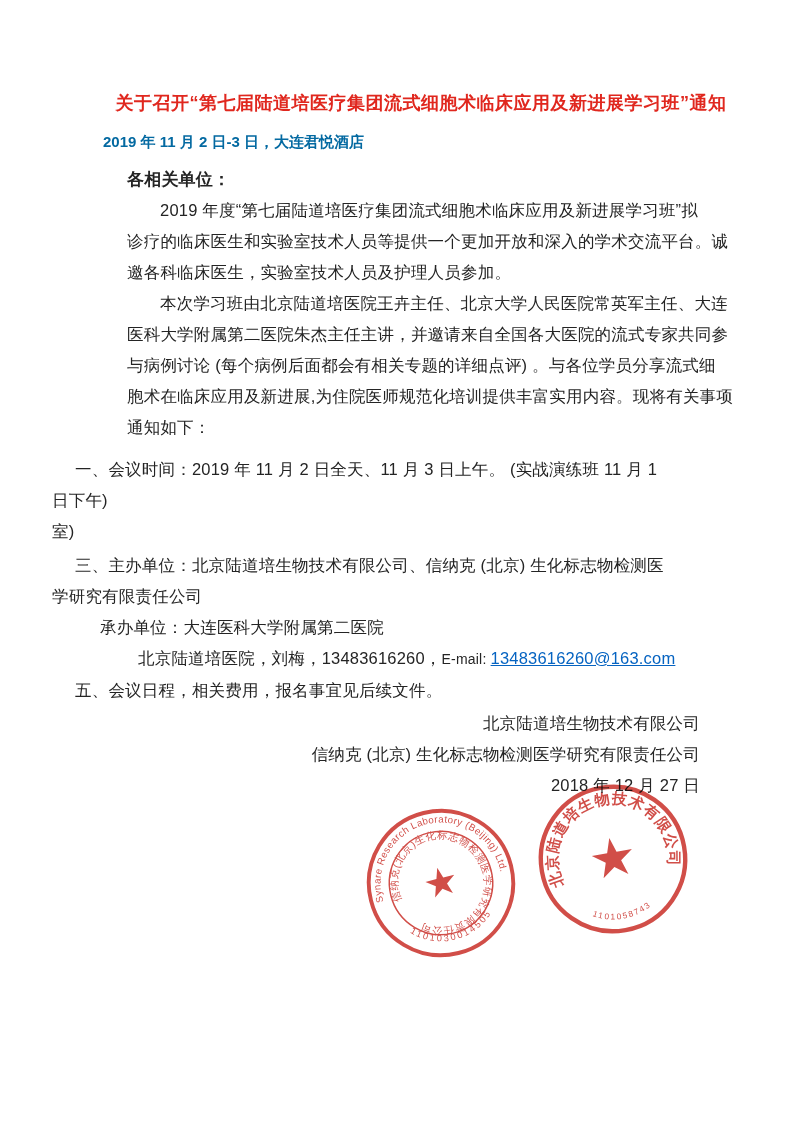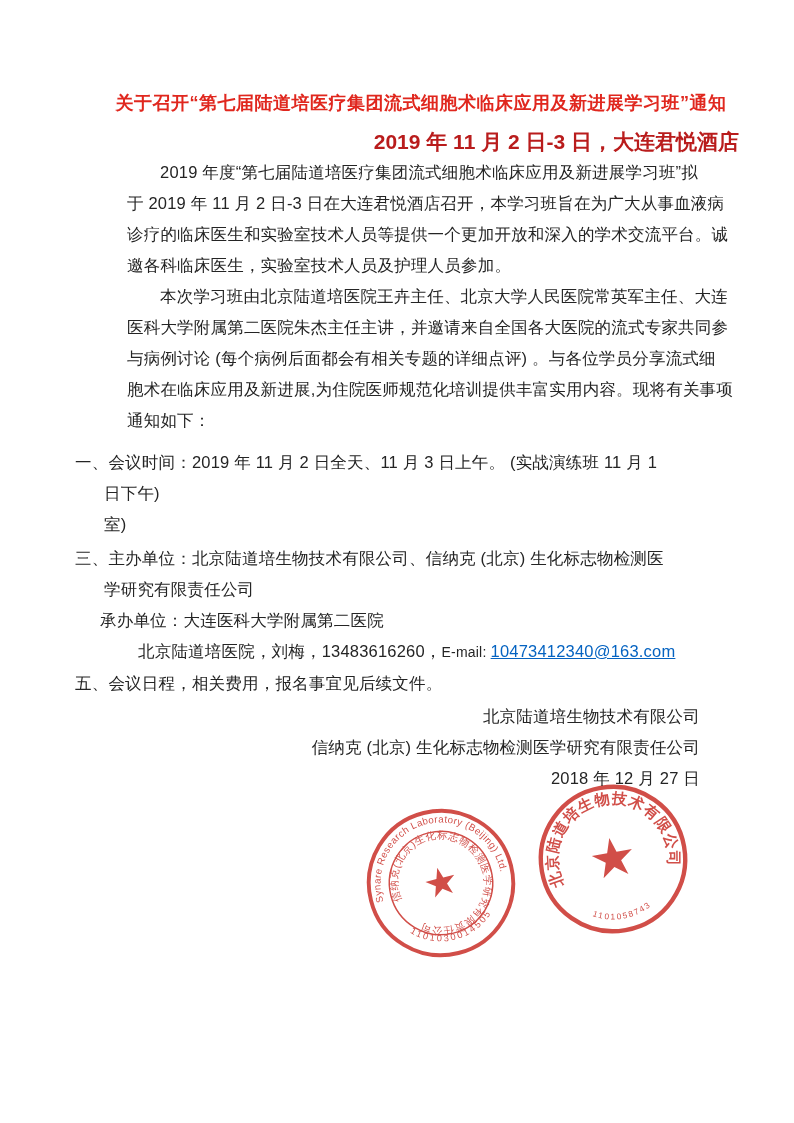--- a/index.html
+++ b/index.html
@@ -24,36 +24,36 @@
     color:#e0271e;
     font-weight:bold;
     font-size:18px;
     line-height:30px;
     letter-spacing:0.5px;
     white-space:pre;
   }
   .subtitle{
     margin:9px 0 0 103px;
     width:636px;
-    text-align:right;
-    color:#b91c1c;
+    text-align:left;
+    color:#0369a1;
     font-weight:bold;
-    font-size:21px;
+    font-size:15px;
     line-height:30px;
     white-space:pre;
   }
   .salutation{
     margin-top:7px;
     font-weight:bold;
     font-size:17px;
   }
   .ml-body{margin-left:127px;}
   .ml-ind{margin-left:160px;}
   .ml-item{margin-left:75px;}
-  .ml-wrap{margin-left:104px;}
+  .ml-wrap{margin-left:52px;}
   .ml-cheng{margin-left:100px;}
   .ml-contact{margin-left:138px;}
   .mt-items{margin-top:11px;}
   .mt-sec{margin-top:3px;}
   .mt-sig{margin-top:2px;}
   .email-label{
     font-family:Liberation Sans, sans-serif;
     font-size:14px;
   }
   .email-link{
@@ -80,40 +80,40 @@
   .stamp-right{left:535px;top:781px;transform:rotate(-10deg);}
 </style>
 </head>
 <body>
 
 <div class="page">
 
   <div class="title">关于召开“第七届陆道培医疗集团流式细胞术临床应用及新进展学习班”通知</div>
   <div class="subtitle">2019 年 11 月 2 日-3 日，大连君悦酒店</div>
 
+  <div class="line ml-body salutation">各相关单位：</div>
 
   <div class="line ml-ind">2019 年度“第七届陆道培医疗集团流式细胞术临床应用及新进展学习班”拟</div>
-  <div class="line ml-body">于 2019 年 11 月 2 日-3 日在大连君悦酒店召开，本学习班旨在为广大从事血液病</div>
   <div class="line ml-body">诊疗的临床医生和实验室技术人员等提供一个更加开放和深入的学术交流平台。诚</div>
   <div class="line ml-body">邀各科临床医生，实验室技术人员及护理人员参加。</div>
 
   <div class="line ml-ind">本次学习班由北京陆道培医院王卉主任、北京大学人民医院常英军主任、大连</div>
   <div class="line ml-body">医科大学附属第二医院朱杰主任主讲，并邀请来自全国各大医院的流式专家共同参</div>
   <div class="line ml-body">与病例讨论 (每个病例后面都会有相关专题的详细点评) 。与各位学员分享流式细</div>
   <div class="line ml-body">胞术在临床应用及新进展,为住院医师规范化培训提供丰富实用内容。现将有关事项</div>
   <div class="line ml-body">通知如下：</div>
 
   <div class="line ml-item mt-items">一、会议时间：2019 年 11 月 2 日全天、11 月 3 日上午。 (实战演练班 11 月 1</div>
   <div class="line ml-wrap">日下午)</div>
   <div class="line ml-wrap">室)</div>
   <div class="line ml-item mt-sec">三、主办单位：北京陆道培生物技术有限公司、信纳克 (北京) 生化标志物检测医</div>
   <div class="line ml-wrap">学研究有限责任公司</div>
   <div class="line ml-cheng">承办单位：大连医科大学附属第二医院</div>
 
-  <div class="line ml-contact"><span>北京陆道培医院，刘梅，13483616260，</span><span class="email-label">E-mail: </span><a class="email-link">10473412340@163.com</a></div>
+  <div class="line ml-contact"><span>北京陆道培医院，刘梅，13483616260，</span><span class="email-label">E-mail: </span><a class="email-link">13483616260@163.com</a></div>
 
   <div class="line ml-item">五、会议日程，相关费用，报名事宜见后续文件。</div>
 
   <div class="line sig mt-sig">北京陆道培生物技术有限公司</div>
   <div class="line sig">信纳克 (北京) 生化标志物检测医学研究有限责任公司</div>
   <div class="line sig">2018 年 12 月 27 日</div>
 
   <div class="stamp stamp-left">
     <svg viewBox="0 0 160 160">
       <defs>

